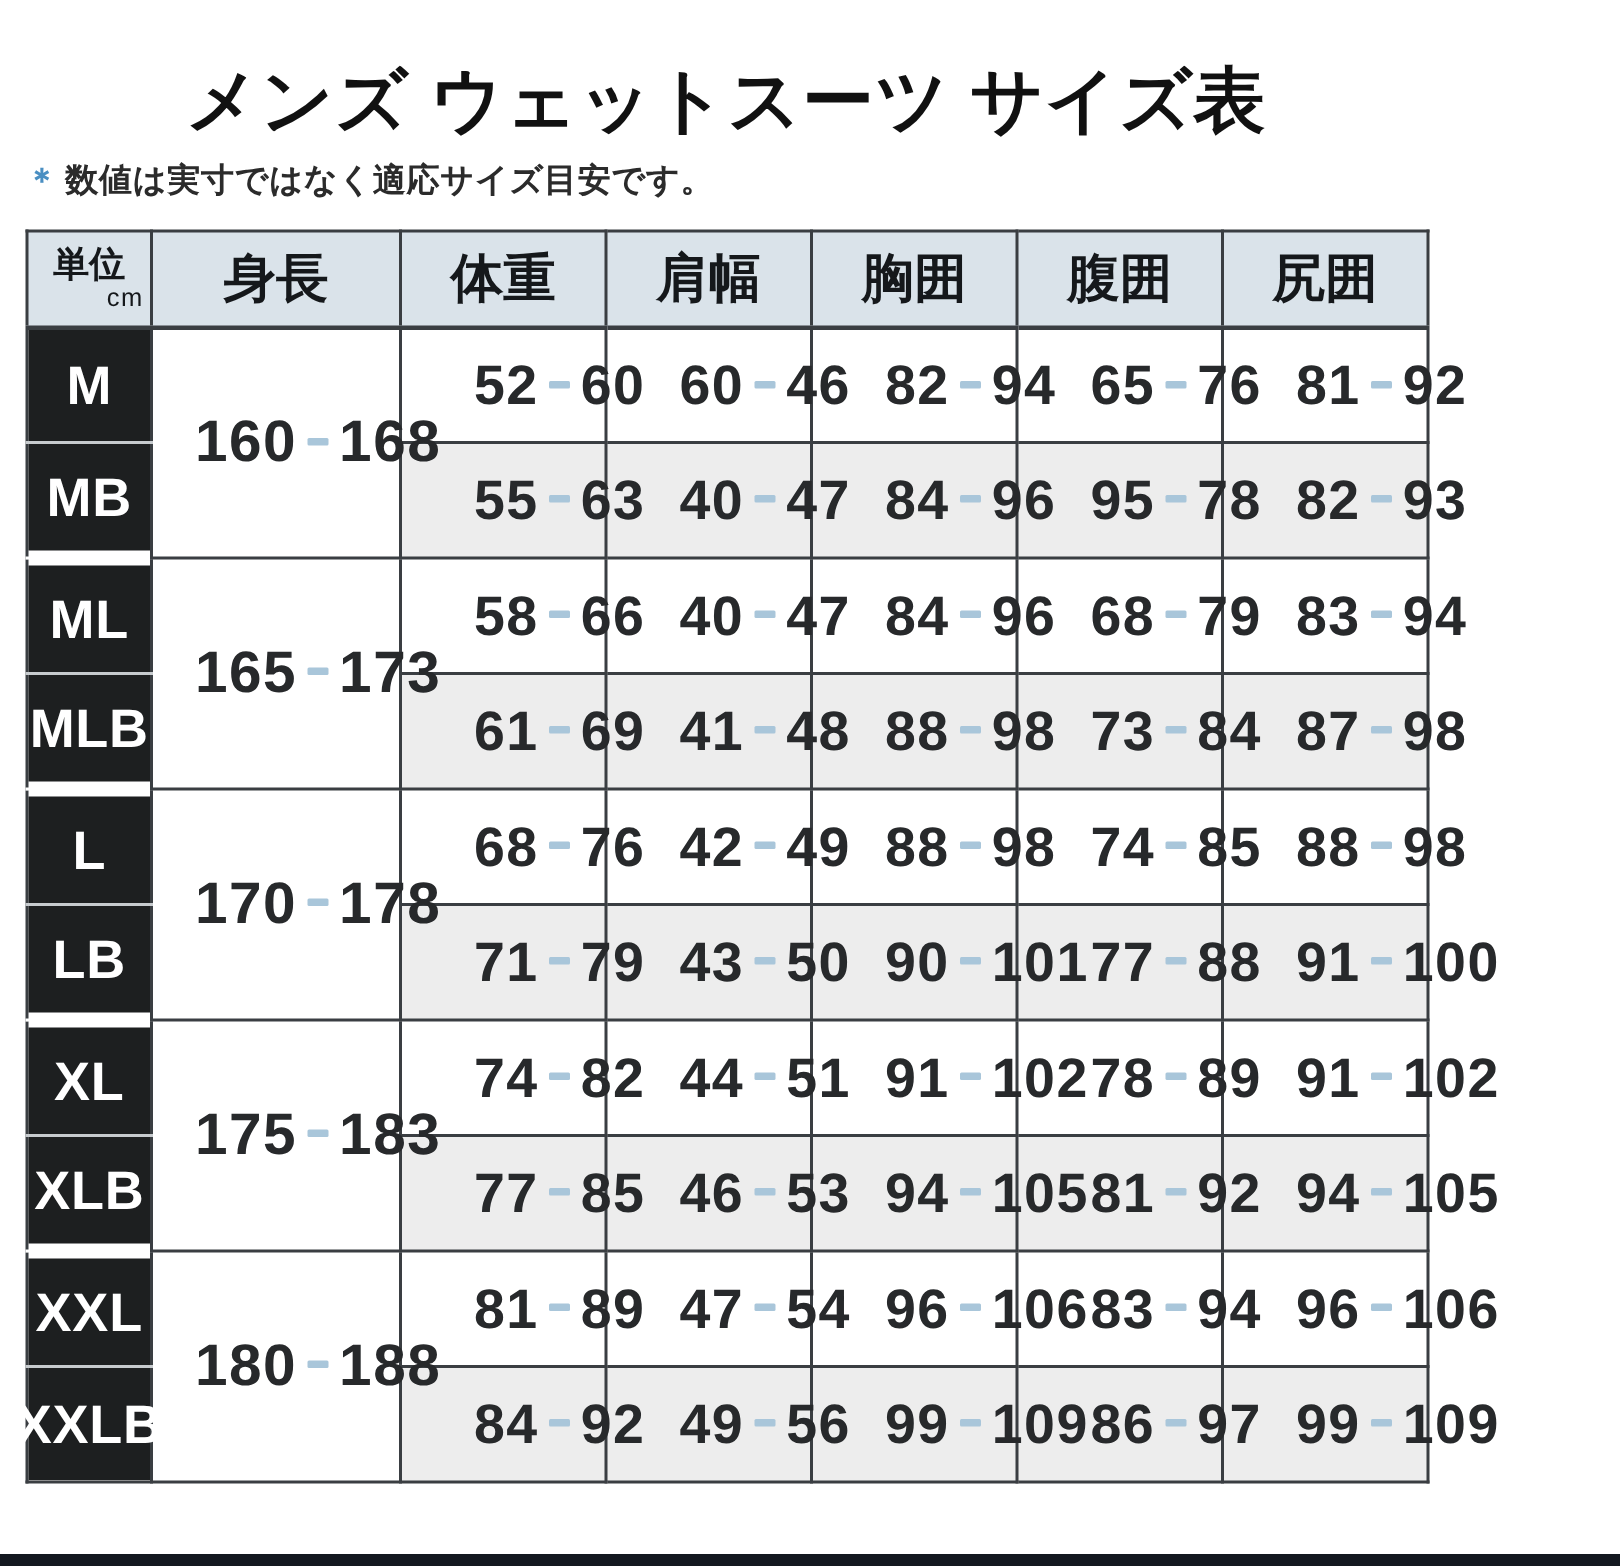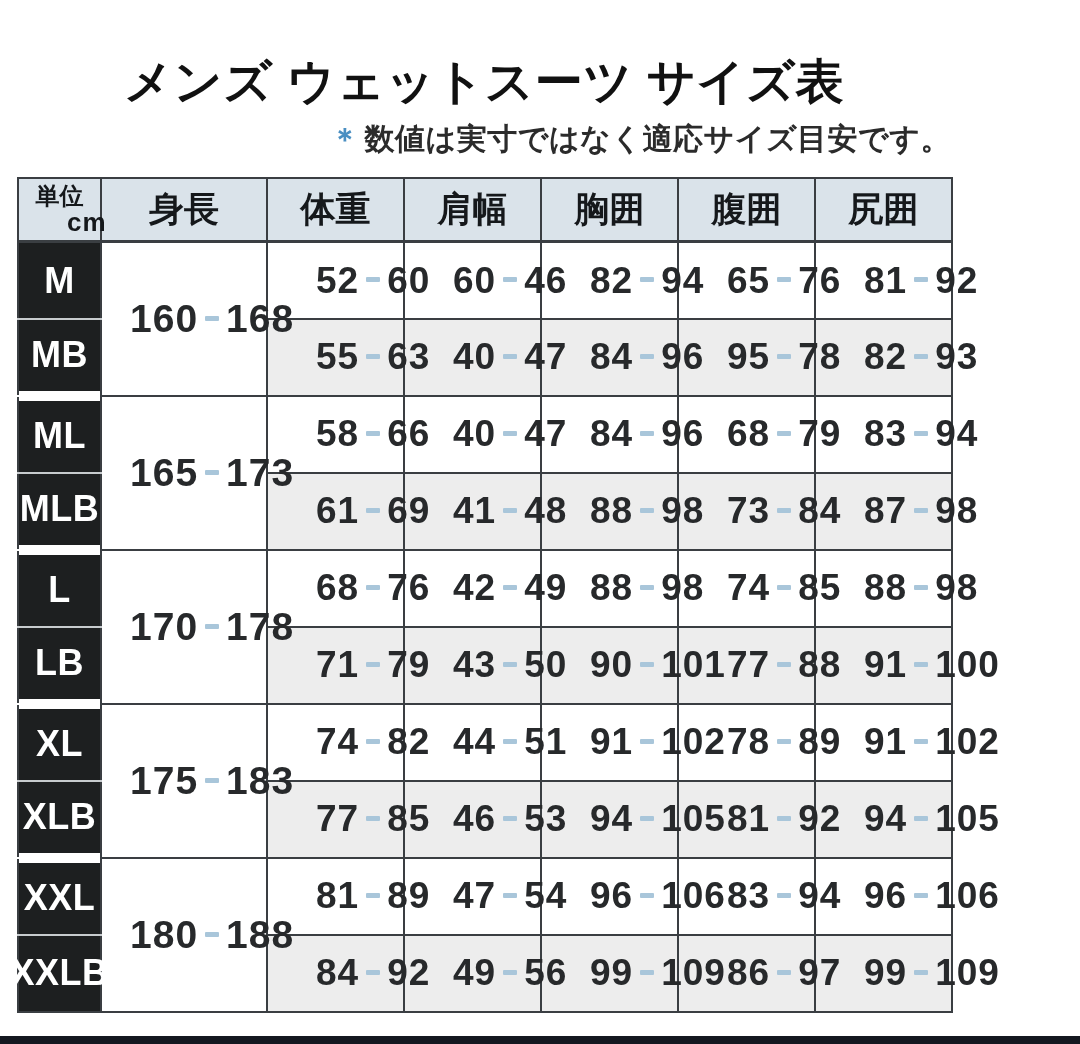--- a/index.html
+++ b/index.html
@@ -3,30 +3,30 @@
 <meta charset="utf-8">
 <style>
   html, body { margin:0; padding:0; }
   body {
     width:1080px; height:1044px;
     background:#ffffff;
     font-family:"Liberation Sans","DejaVu Sans",sans-serif;
     position:relative; overflow:hidden;
     -webkit-font-smoothing:antialiased;
   }
-  .content { position:absolute; left:17px; top:0; width:934px;margin-top:14px; }
+  .content { position:absolute; left:17px; top:0; width:934px; }
 
   .title {
     margin-top:42px; text-align:center;
     font-size:48px; font-weight:700; color:#111;
     letter-spacing:0.5px; line-height:1.1; white-space:nowrap;
   }
   .subtitle {
-    margin-top:12px; text-align:right;
-    font-size:30px; font-weight:700; color:#2b2b2b;
+    margin-top:12px; text-align:left;
+    font-size:22px; font-weight:700; color:#2b2b2b;
     letter-spacing:0.5px; line-height:1.2; white-space:nowrap;
   }
   .subtitle .mark { color:#4a8fc2; margin-right:4px; }
 
   table.size-table {
     border-collapse:collapse; table-layout:fixed;
     width:934px; margin-top:20px;
   }
   col.c-size { width:83px; }
   col.c-height { width:166px; }
@@ -36,21 +36,21 @@
 
   thead tr { height:64px; }
   thead th {
     background:#dae3ea; color:#15181b;
     font-size:35px; font-weight:700;
     text-align:center; vertical-align:middle;
     border-bottom-width:3px;
   }
   th.unit { font-size:21px; line-height:1.0; }
   th.unit .unit-top { font-size:24px; font-weight:700; }
-  th.unit .unit-bottom { font-size:26px; font-weight:700; letter-spacing:1px; margin-top:1px;padding-left:48px; }
+  th.unit .unit-bottom { font-size:17px; font-weight:400; letter-spacing:1px; margin-top:1px;padding-left:48px; }
 
   tbody tr { height:77px; }
   td.val, td.hcell {
     background:#ffffff; text-align:center; vertical-align:middle;
     font-weight:700; color:#27292b; white-space:nowrap;
   }
   td.val { font-size:37px; letter-spacing:1px;padding-left:48px; }
   td.hcell { font-size:39px; letter-spacing:1px;padding-left:28px; }
   tr.gb td.val { background:#ededed; }
 

